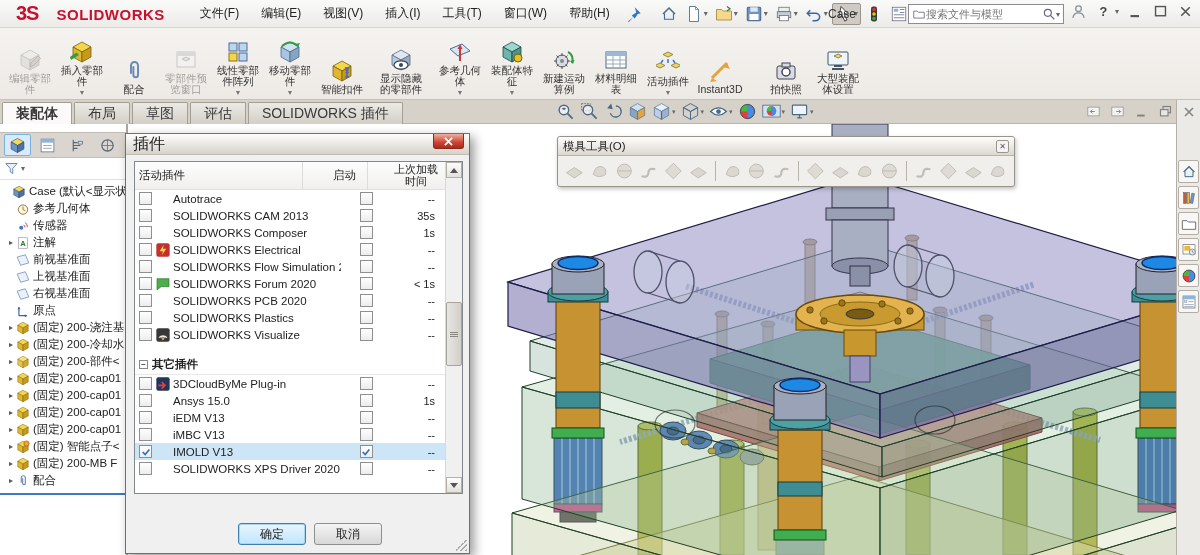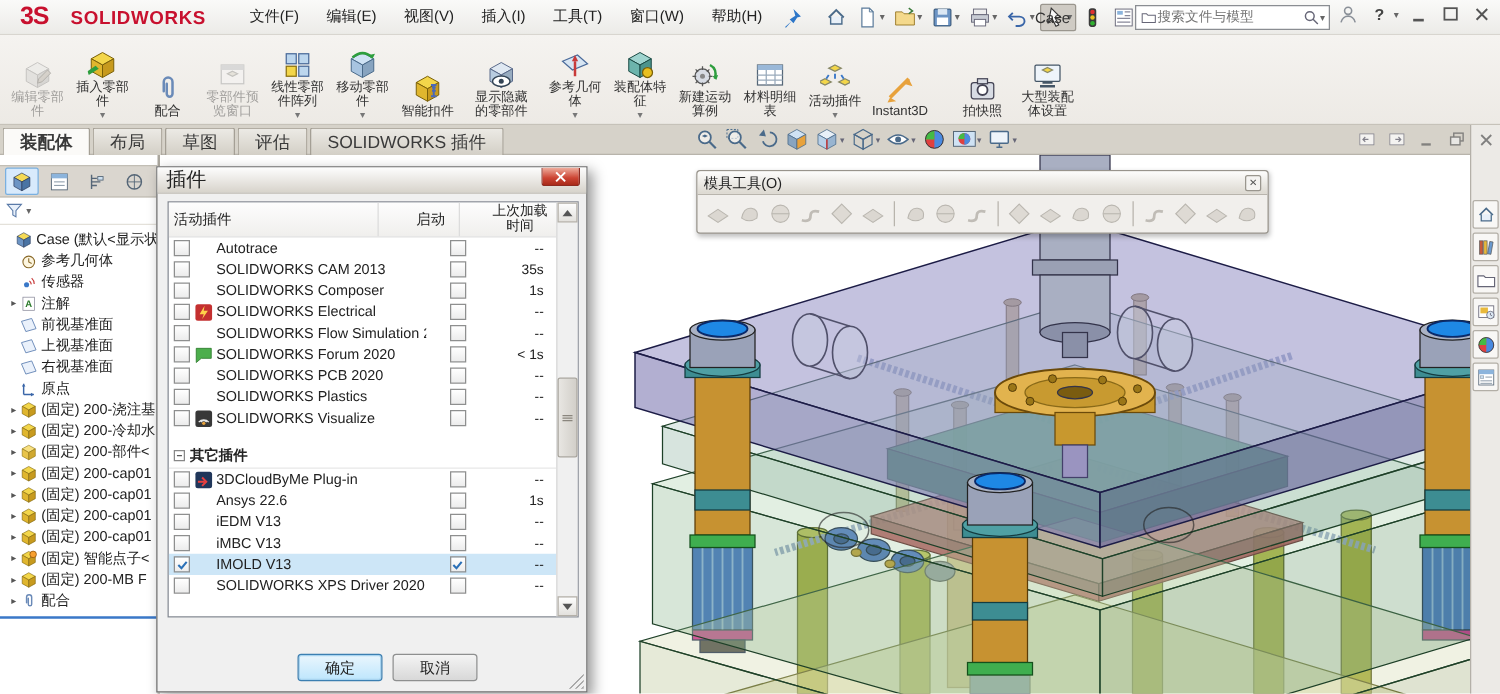--- a/index.html
+++ b/index.html
@@ -1296,21 +1296,21 @@
               </span>
               <span class="pname">3DCloudByMe Plug-in</span>
               <span class="pstart">
                 <span class="cb"></span>
               </span>
               <span class="ptime">--</span>
             </div>
             <div class="prow">
               <span class="cb"></span>
               <span class="picon ico"></span>
-              <span class="pname">Ansys 22.6</span>
+              <span class="pname">Ansys 15.0</span>
               <span class="pstart">
                 <span class="cb"></span>
               </span>
               <span class="ptime">1s</span>
             </div>
             <div class="prow">
               <span class="cb"></span>
               <span class="picon ico"></span>
               <span class="pname">iEDM V13</span>
               <span class="pstart">

